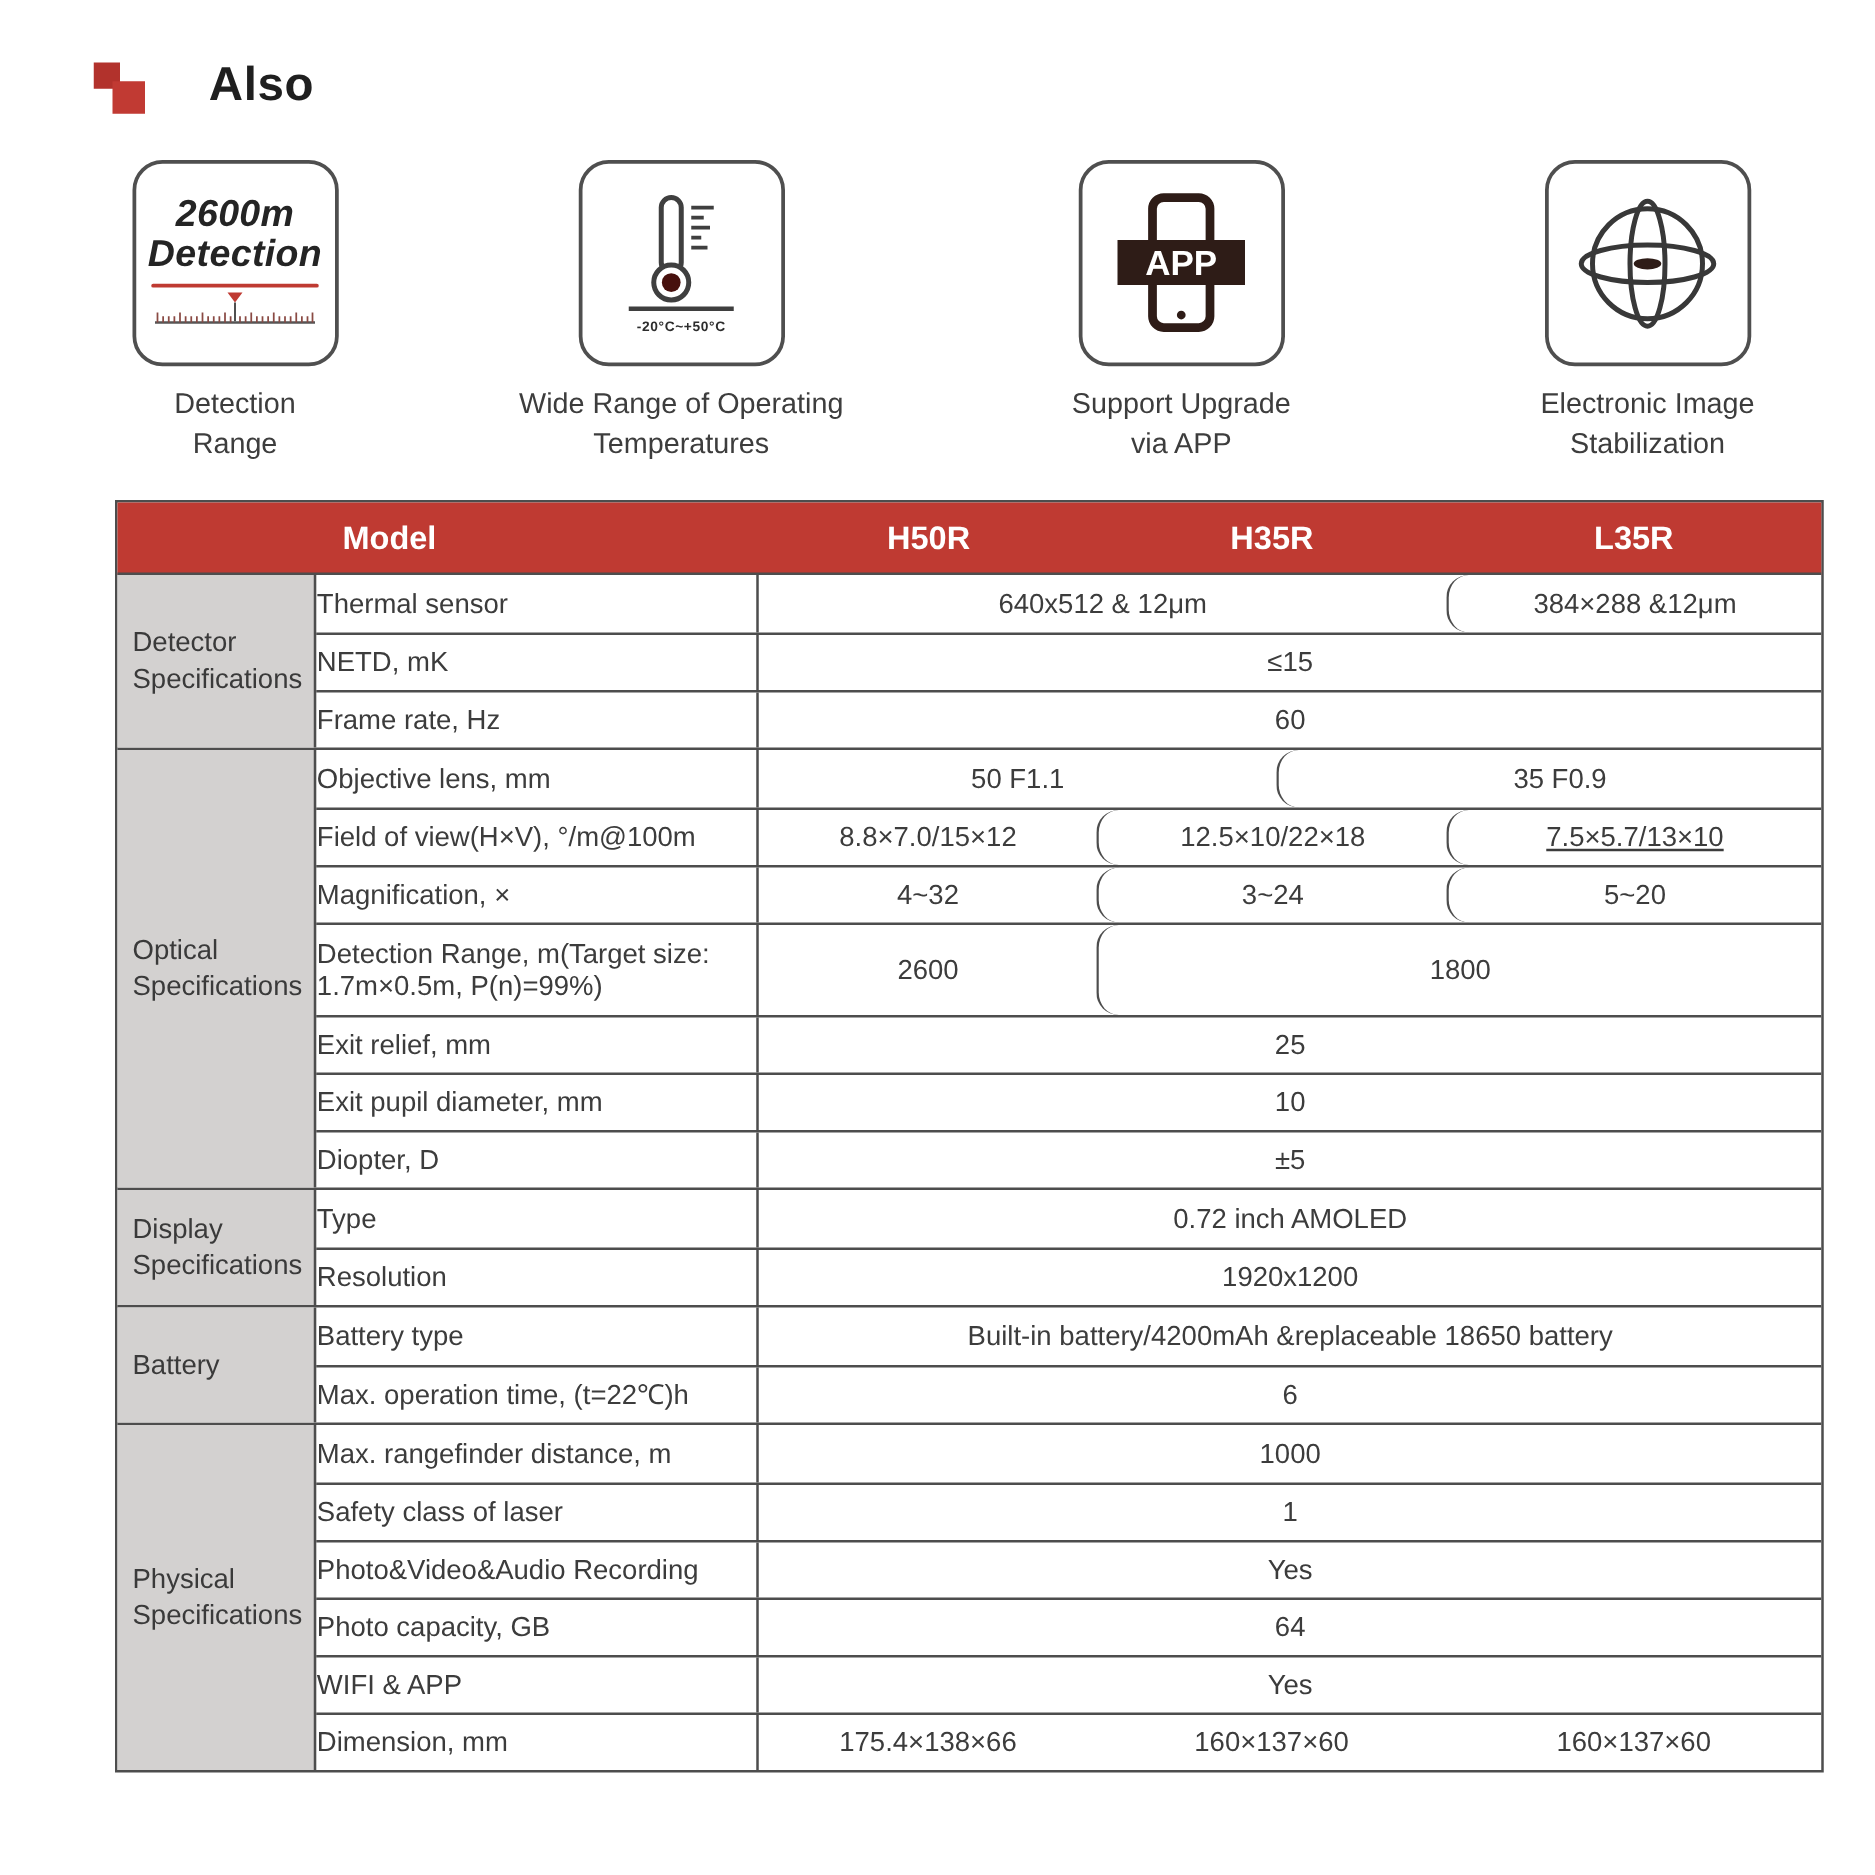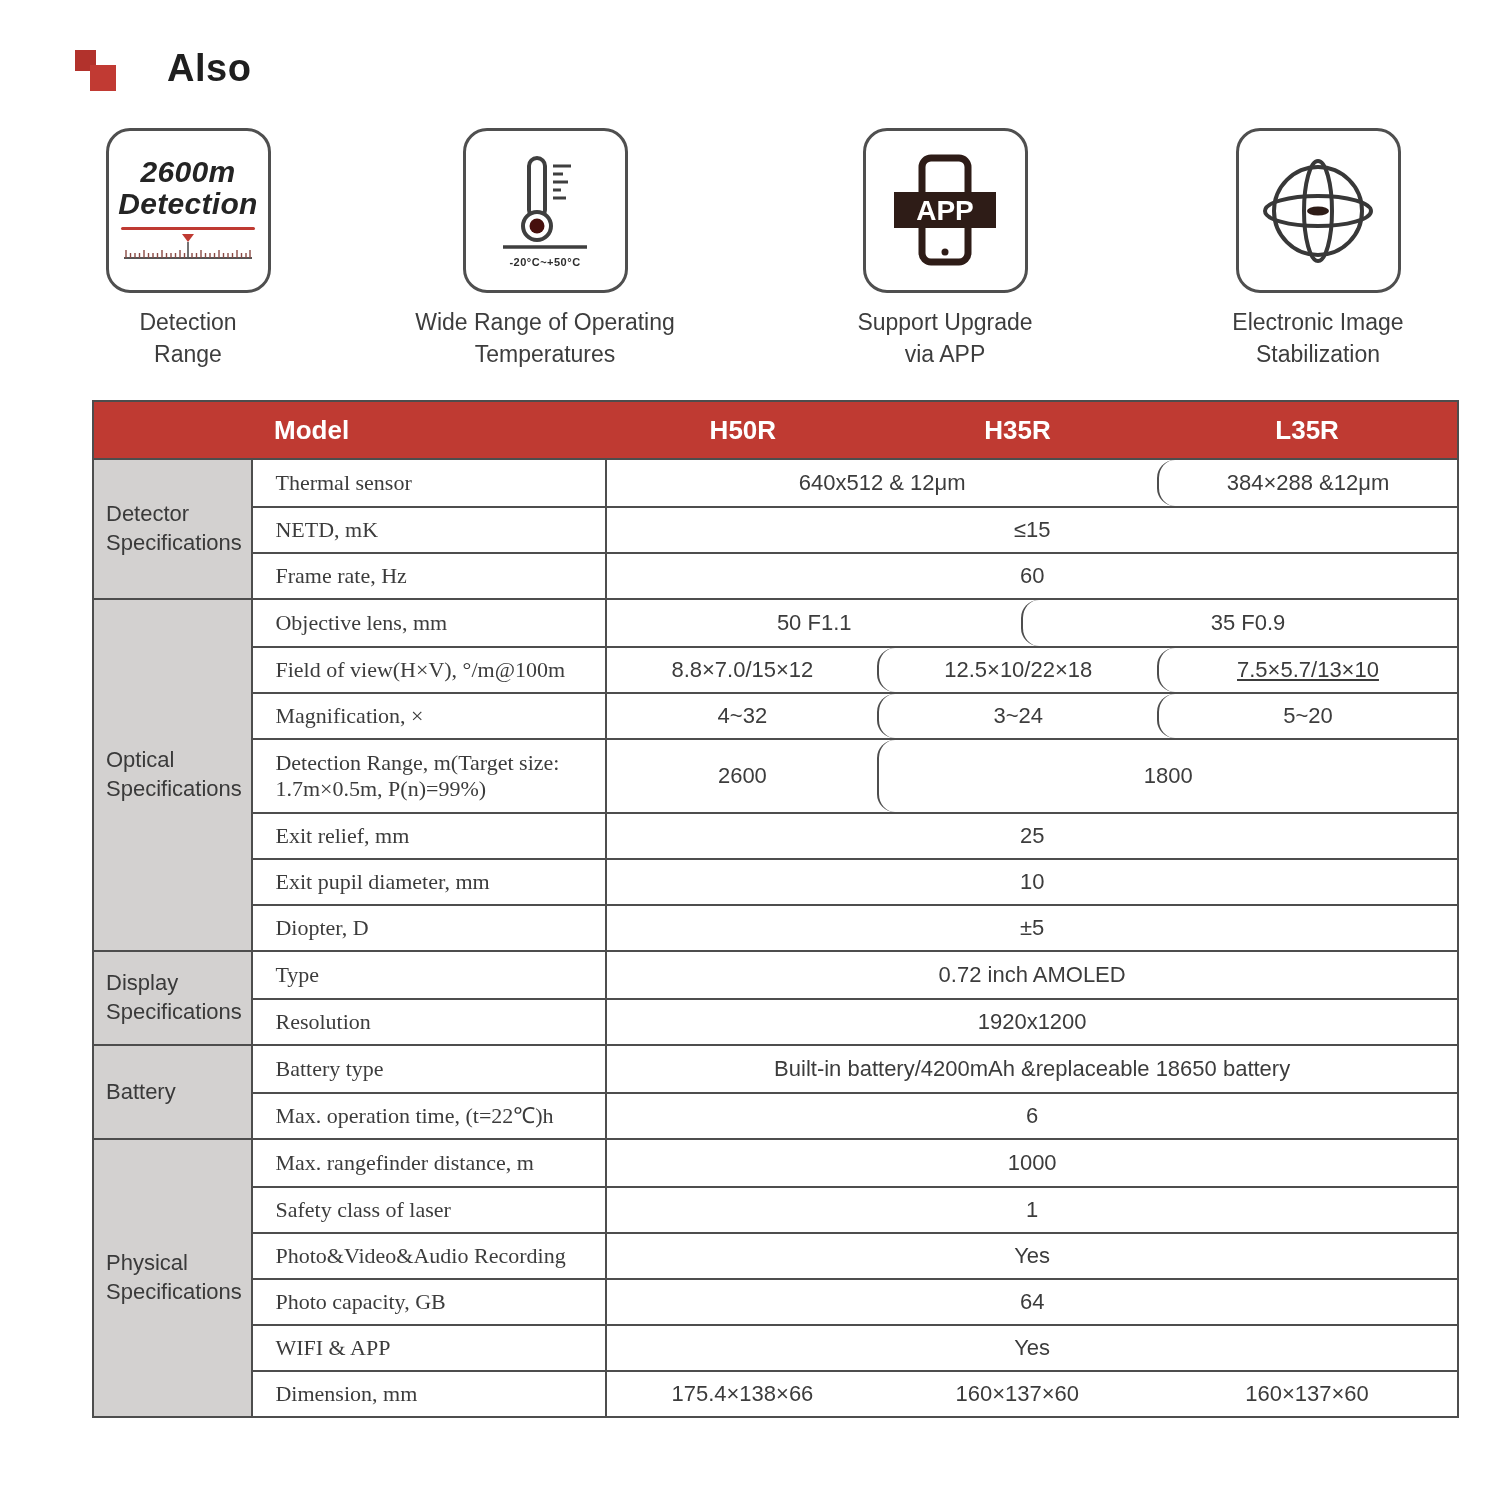--- a/index.html
+++ b/index.html
@@ -49,22 +49,22 @@
     width: 11.7%; background: #d3d1d0; border-right: 2px solid #4d4d4d;
     display: flex; align-items: center; padding-left: 12px;
     font-size: 22px; line-height: 1.3; color: #3a3a3a;
   }
   .section-rows { width: 88.3%; display: flex; flex-direction: column; }
   .spec-row { display: flex; height: 46px; }
   .spec-row.tall { height: 74px; }
   .spec-row + .spec-row { border-top: 2px solid #4d4d4d; }
   .row-label {
     width: 29.4%; border-right: 2px solid #4d4d4d;
-    display: flex; align-items: center; padding-left: 22px;
-    white-space: pre-line; line-height: 1.2; font-family: Liberation Serif, serif;
+    display: flex; align-items: center; 
+    white-space: pre-line; line-height: 1.2;
   }
   .row-values { width: 70.6%; display: flex; }
   .value-cell { display: flex; align-items: center; justify-content: center; text-align: center; border-radius: 18px; }
   .row-values:not(.no-dividers) .value-cell + .value-cell { border-left: 2px solid #4d4d4d; }
 </style>
 </head>
 <body>
 
 <div class="heading-wrap">
   <div class="heading-icon">

